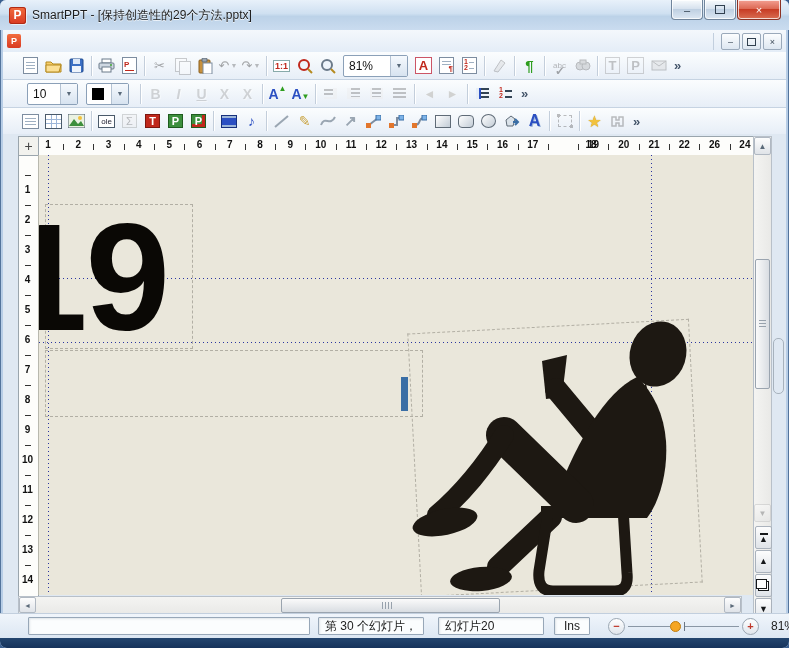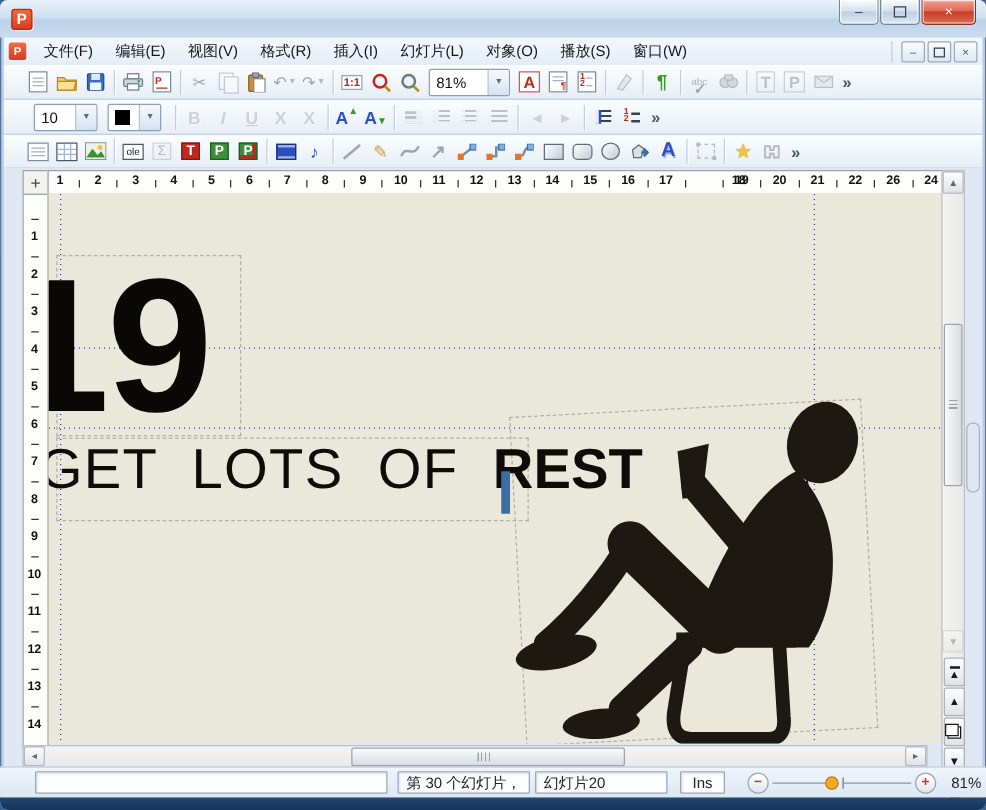--- a/index.html
+++ b/index.html
@@ -109,46 +109,36 @@
       border-radius:0 0 7px 7px;}
   svg{display:block;}
 </style>
 </head>
 <body>
 
 <div id="win">
 
   <div class="titlebar">
     <div class="appicon">P</div>
+    <div class="wtitle">SmartPPT - [保持创造性的29个方法.pptx]</div>
     <div class="winbtns">
       <div class="wbtn">
           <span>–</span>
         </div>
       <div class="wbtn">
           <span class="glyph-restore"></span>
         </div>
       <div class="wbtn close">
           <span>×</span>
         </div>
     </div>
   </div>
 
   <div class="menubar">
     <div class="docicon">P</div>
-    <div style="display:flex">
-        <span class="mitem">文件(F)</span>
-        <span class="mitem">编辑(E)</span>
-        <span class="mitem">视图(V)</span>
-        <span class="mitem">格式(R)</span>
-        <span class="mitem">插入(I)</span>
-        <span class="mitem">幻灯片(L)</span>
-        <span class="mitem">对象(O)</span>
-        <span class="mitem">播放(S)</span>
-        <span class="mitem">窗口(W)</span>
-      </div>
     <div class="mdibtns">
       <div class="mdib">
           <span>–</span>
         </div>
       <div class="mdib">
           <span class="glyph-restore" style="width:7px;height:6px"></span>
         </div>
       <div class="mdib">
           <span>×</span>
         </div>
@@ -571,21 +561,20 @@
       <div class="vguide" style="left:9px"></div>
       <div class="vguide" style="left:612px"></div>
       <div class="hguide" style="top:123px"></div>
       <div class="hguide" style="top:187px"></div>
 
       <div class="frame" style="left:6px;top:49px;width:146px;height:143px"></div>
       <div class="frame" style="left:6px;top:195px;width:376px;height:65px"></div>
       <div class="frame" style="left:375px;top:171px;width:280px;height:262px;transform:rotate(-3deg)"></div>
 
       <div class="slidetitle">19</div>
-      <div class="slidesub"><span>GET LOTS OF </span><b>REST</b></div>
       <div class="cursorbar"></div>
 
       <svg width="300" height="290" viewBox="0 0 300 290" style="position:absolute;left:362px;top:150px">
         <g fill="#1d1812" stroke="none">
           <ellipse cx="257" cy="49" rx="28" ry="33" transform="rotate(18 257 49)"></ellipse>
           <path d="M245 78 L228 102 L252 116 Z"></path>
           <polygon points="141,56 166,50 161,92 145,94"></polygon>
           <path d="M155 84 L195 132 L243 104" fill="none" stroke="#1d1812" stroke-width="22" stroke-linecap="round" stroke-linejoin="round"></path>
           <path d="M236 72 C 253 88 263 110 265 136 C 267 166 259 196 246 213 L 148 213 C 157 184 172 148 190 119 C 205 95 220 80 236 72 Z"></path>
           <path d="M175 200 L103 130" fill="none" stroke="#1d1812" stroke-width="36" stroke-linecap="round"></path>
@@ -642,21 +631,21 @@
           <span style="font-size:7px">►</span>
         </div>
     </div>
   </div>
 
   <div class="statusbar">
     <div class="sfield" style="margin-left:28px;width:268px"></div>
     <div class="sfield" style="margin-left:8px">
         <span>第 30 个幻灯片，</span>
       </div>
-    <div class="sfield" style="margin-left:4px;width:92px">
+    <div class="sfield" style="margin-left:14px;width:92px">
         <span>幻灯片20</span>
       </div>
     <div class="sfield" style="margin-left:10px;justify-content:center;width:22px">
         <span>Ins</span>
       </div>
     <div class="zbtn" style="margin-left:18px">
         <span>−</span>
       </div>
     <div class="ztrack" style="width:42px;margin-left:3px"></div>
     <div class="zthumb"></div>

